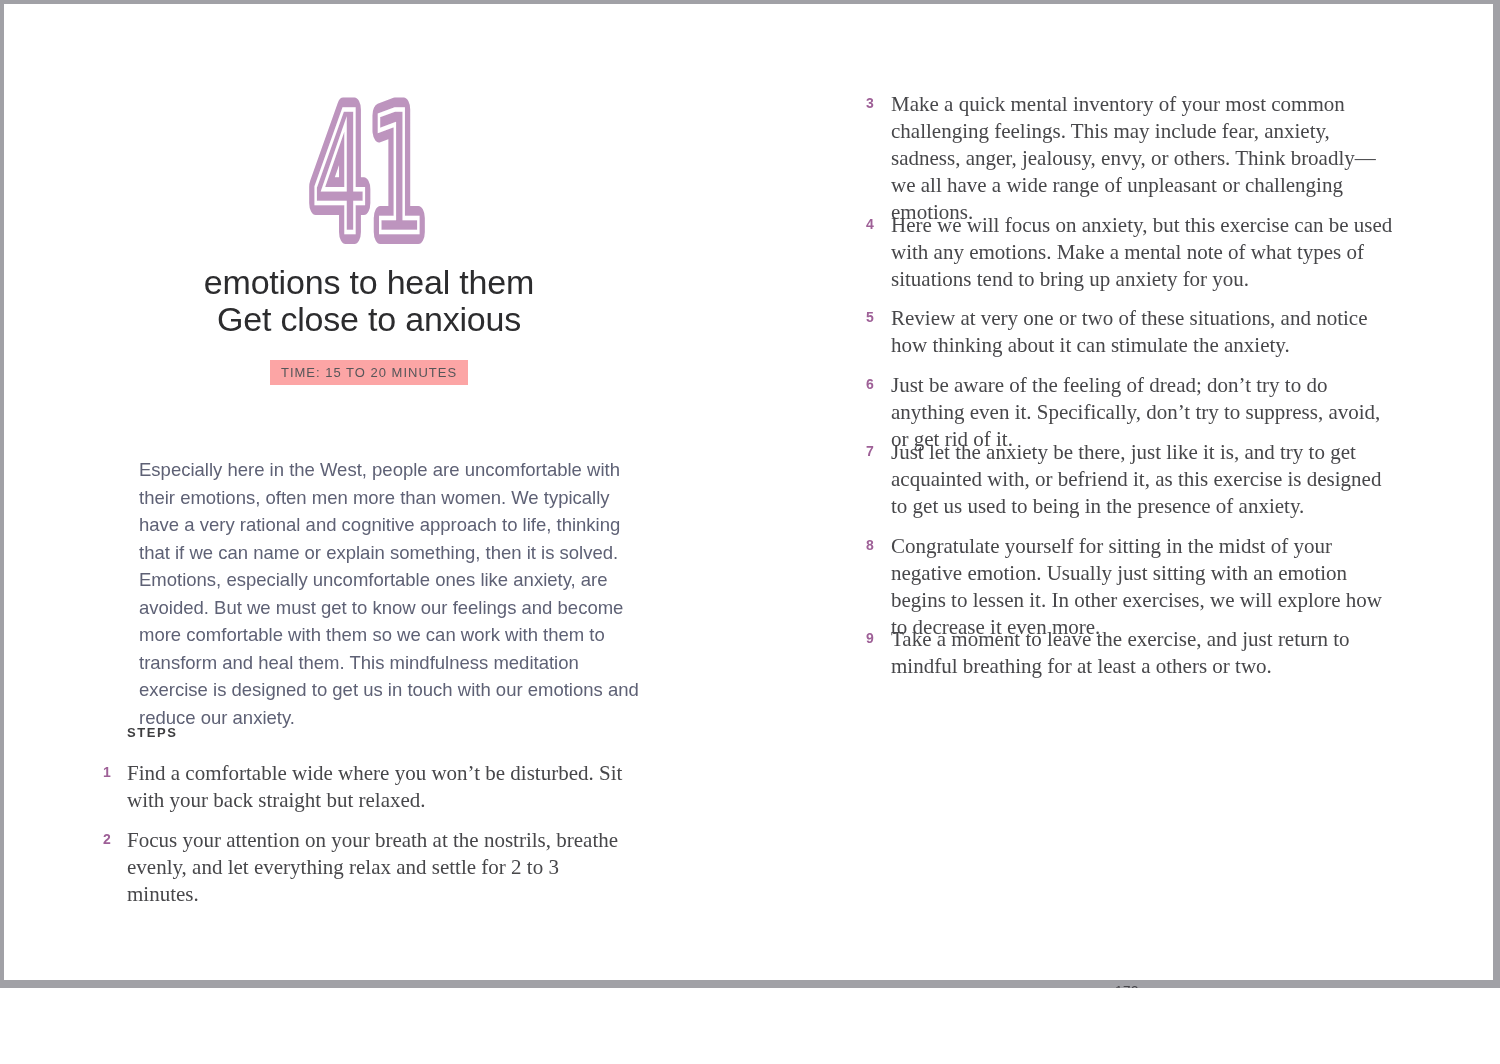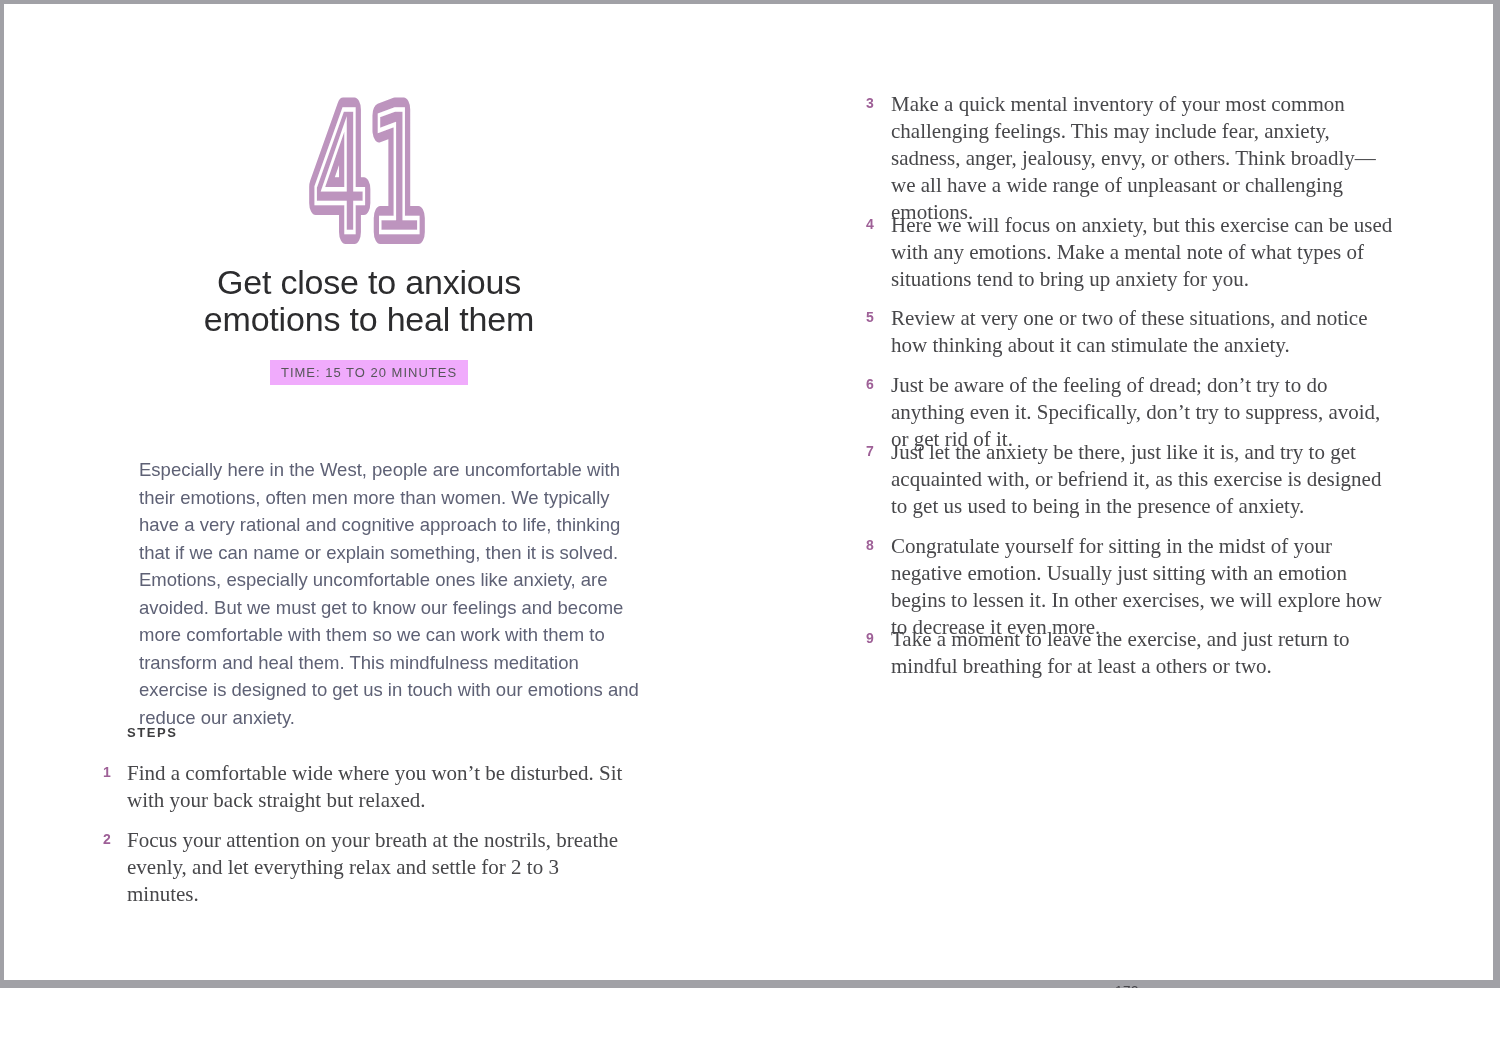--- a/index.html
+++ b/index.html
@@ -18,21 +18,21 @@
 
   .title{
     position:absolute;left:119px;top:264px;width:500px;margin:0;
     text-align:center;font-weight:normal;
     font-size:34px;line-height:37px;color:#2c2c2e;letter-spacing:-0.2px;
   }
   .title span{display:block;}
 
   .badge-wrap{position:absolute;left:119px;top:360px;width:500px;text-align:center;}
   .badge{
-    display:inline-block;background:#f0abfc;color:#565659;
+    display:inline-block;background:#fca5a5;color:#565659;
     font-size:13px;letter-spacing:1px;padding:5px 11px;
   }
 
   .intro{
     position:absolute;left:127px;top:444px;width:508px;margin:12px;
     font-size:18.5px;line-height:27.5px;color:#5e6175;
   }
 
   .steps-heading{
     position:absolute;left:127px;top:725px;
@@ -71,22 +71,22 @@
     <div class="chapter-num">
       <svg width="280" height="150" viewBox="0 0 280 150" aria-hidden="true">
         <g transform="translate(140 136) scale(0.54 1)">
           <text x="0" y="0" text-anchor="middle" font-family="DejaVu Sans, Liberation Sans, sans-serif" font-size="168" font-weight="normal" fill="#bd94be" stroke="#bd94be" stroke-width="24" stroke-linejoin="round">41</text>
           <text x="0" y="0" text-anchor="middle" font-family="DejaVu Sans, Liberation Sans, sans-serif" font-size="168" font-weight="normal" fill="none" stroke="#ffffff" stroke-width="4.5">41</text>
         </g>
       </svg>
     </div>
 
     <h1 class="title">
+      <span>emotions to heal them</span>
       <span>Get close to anxious</span>
-      <span>emotions to heal them</span>
     </h1>
 
     <div class="badge-wrap">
       <span class="badge">TIME: 15 TO 20 MINUTES</span>
     </div>
 
     <p class="intro">Especially here in the West, people are uncomfortable with their emotions, often men more than women. We typically have a very rational and cognitive approach to life, thinking that if we can name or explain something, then it is solved. Emotions, especially uncomfortable ones like anxiety, are avoided. But we must get to know our feelings and become more comfortable with them so we can work with them to transform and heal them. This mindfulness meditation exercise is designed to get us in touch with our emotions and reduce our anxiety.</p>
 
     <div class="steps-heading">STEPS</div>
 

